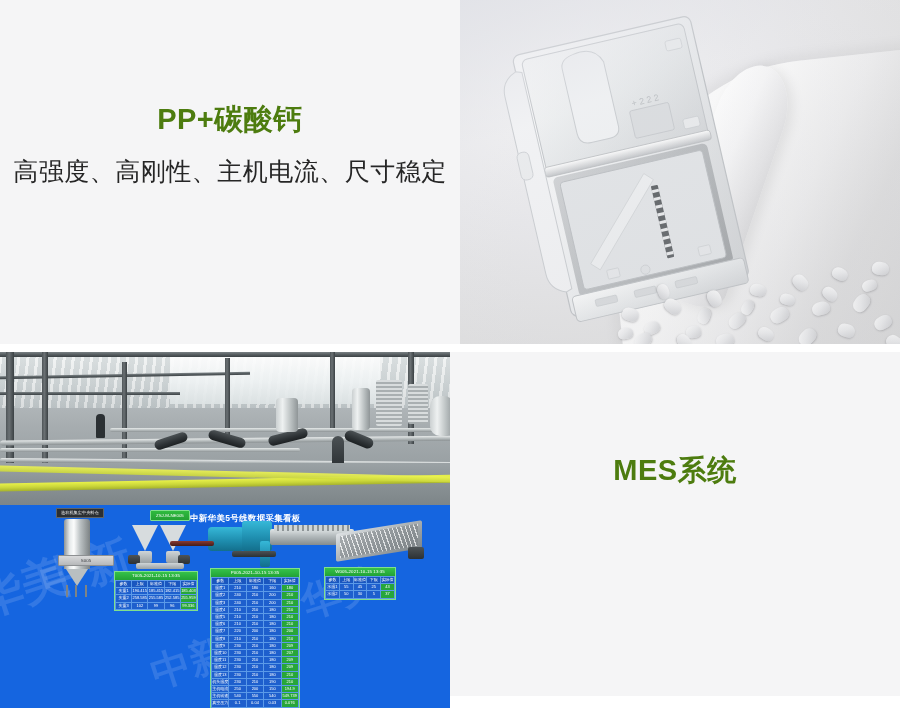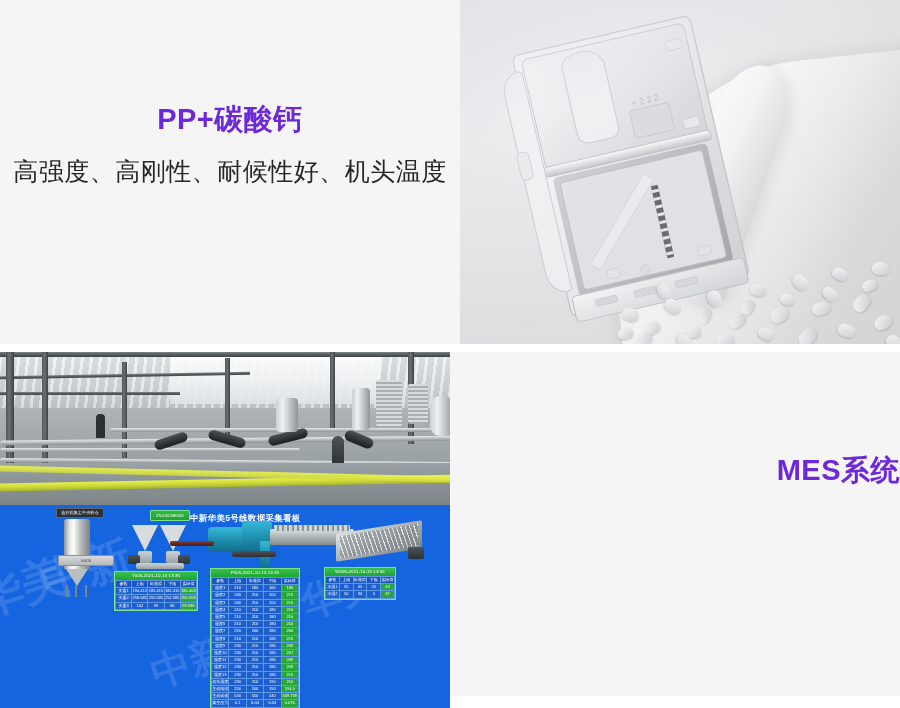--- a/index.html
+++ b/index.html
@@ -39,21 +39,21 @@
     flex-direction: column;
     align-items: center;
     justify-content: flex-start;
     box-sizing: border-box;
   }
   .panel-text.top-left { padding-top: 104px; }
 
   .headline {
     font-size: 29px;
     font-weight: bold;
-    color: #6d28d9;
+    color: #4d7c0f;
     letter-spacing: 0.5px;
     line-height: 1.1;
     margin: 0;
     text-align: center;
   }
   .subline {
     font-size: 25px;
     font-weight: normal;
     color: #262626;
     line-height: 1.1;
@@ -384,35 +384,35 @@
     text-align: center;
     padding: 0;
     overflow: hidden;
     white-space: nowrap;
   }
   table.grid th { background: #1a56bf; font-weight: normal; }
   table.grid td { background: #1e5fcd; }
   table.grid td.actual { background: #27a63a; }
 
   
-  .panel-text.bottom-right { padding-top: 103px; align-items: flex-end; }
+  .panel-text.bottom-right { padding-top: 103px; }
 
   
   .abs { position: absolute; }
 </style>
 </head>
 <body>
 
 <div class="page">
 
   <div class="row-top">
 
     <div class="panel-text top-left">
       <div class="headline">PP+碳酸钙</div>
-      <div class="subline">高强度、高刚性、耐候性好、机头温度</div>
+      <div class="subline">高强度、高刚性、主机电流、尺寸稳定</div>
     </div>
 
     <div class="panel-photo-product">
 
       <div class="sheet"></div>
       <div class="sheet-curl"></div>
 
       <svg class="abs" style="left:36px; top:6px;" width="290" height="320" viewBox="0 0 290 320">
         <defs>
           <linearGradient id="gBody" x1="0" y1="0" x2="1" y2="1">

